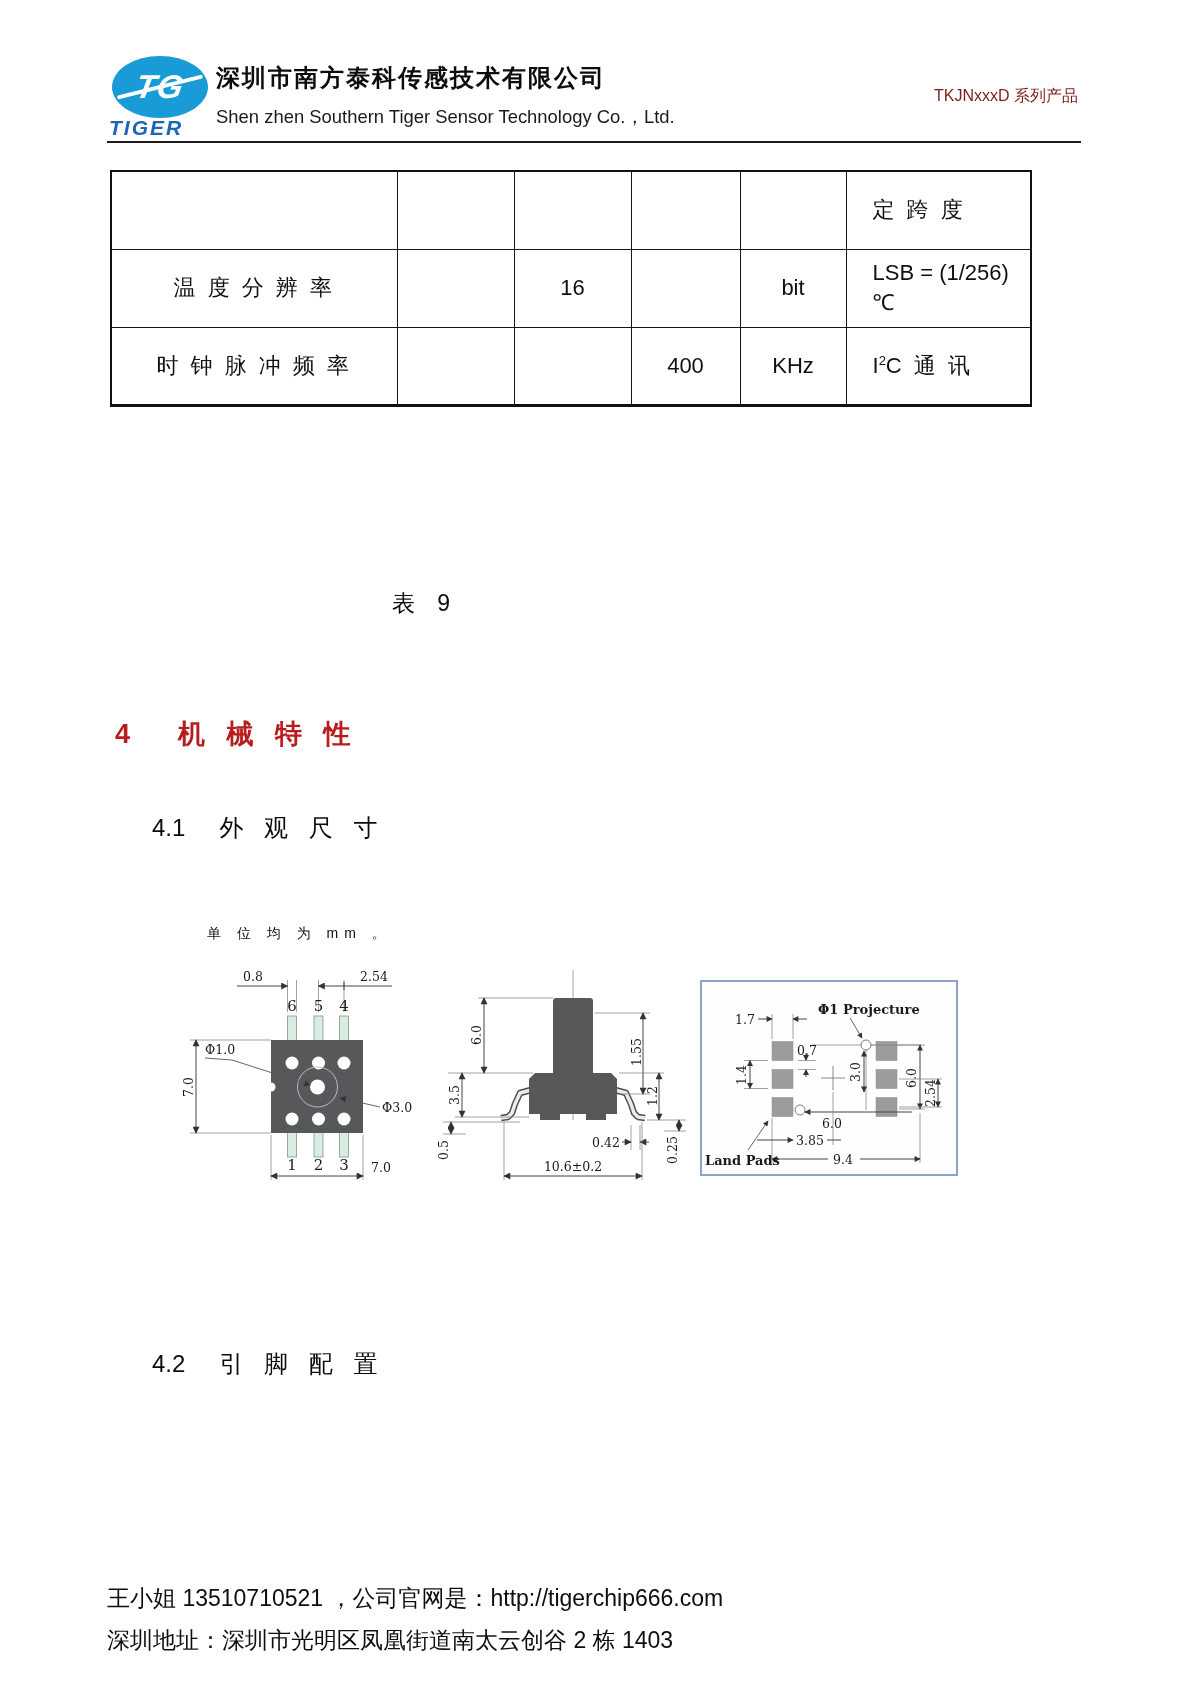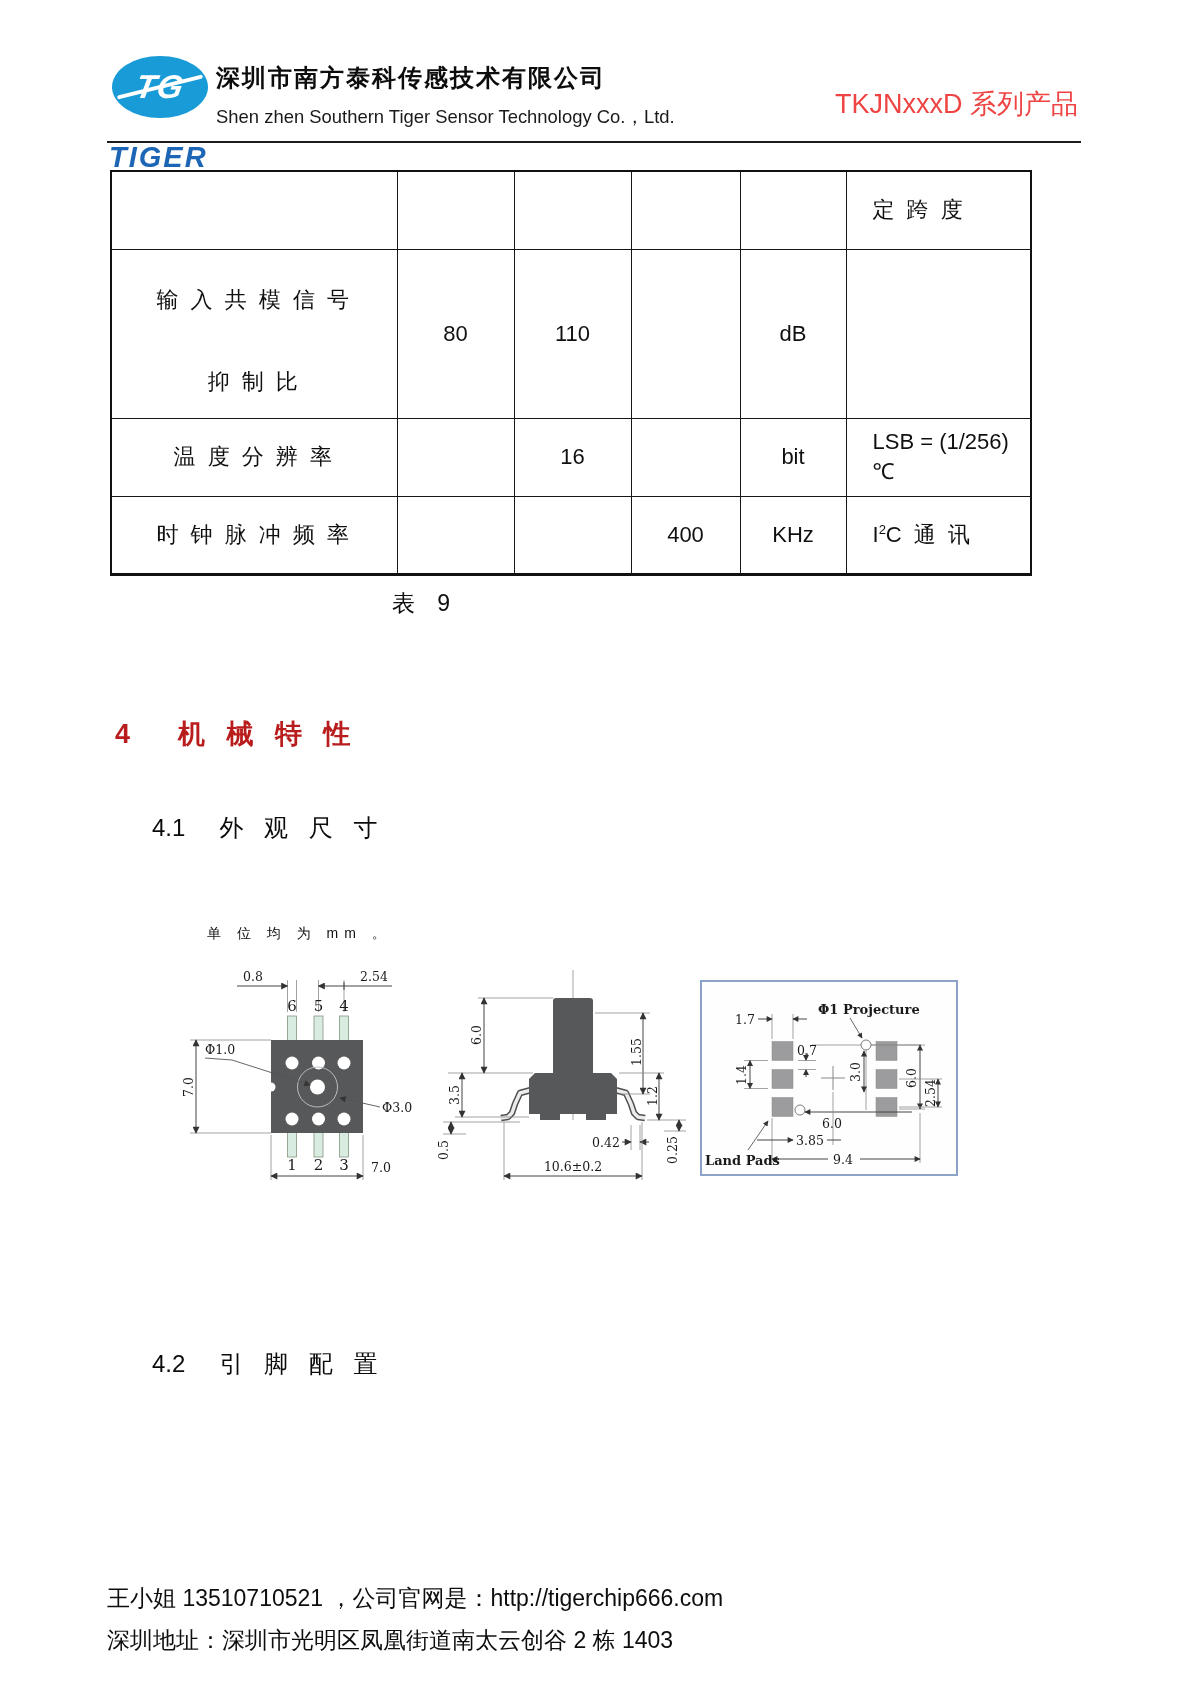--- a/index.html
+++ b/index.html
@@ -9,26 +9,26 @@
     font-family:"Liberation Sans",sans-serif;color:#111;
   }
   
   .logo-mark{position:absolute;left:112px;top:56px;width:96px;height:62px;
     background:#189bd7;border-radius:50%;display:flex;align-items:center;justify-content:center;overflow:hidden;}
   .logo-swoosh{position:absolute;left:4px;top:29px;width:88px;height:4px;background:#ffffff;
     transform:rotate(-14deg);border-radius:2px;}
   .logo-tg{position:relative;color:#ffffff;font-style:italic;font-weight:bold;font-size:33px;
     transform:skewX(-10deg);letter-spacing:1px;}
   .logo-tiger{position:absolute;left:109px;top:116px;color:#1c66b5;font-style:italic;
-    font-weight:bold;font-size:29px;letter-spacing:2px;margin-top:25px;}
+    font-weight:bold;font-size:21px;letter-spacing:2px;}
   .company-cn{position:absolute;left:216px;top:62px;font-size:24px;font-weight:bold;
     letter-spacing:2px;color:#0c0c0c;}
   .company-en{position:absolute;left:216px;top:104px;font-size:19px;color:#1a1a1a;
     transform:scaleX(.97);transform-origin:left;}
-  .product-series{position:absolute;top:86px;right:112px;font-size:27px;color:#ef4444;}
+  .product-series{position:absolute;top:86px;right:112px;font-size:16px;color:#7f1d1d;}
   .header-rule{position:absolute;left:107px;top:141px;width:974px;height:2px;background:#1c1c1c;}
   
   .spec-table{position:absolute;left:110px;top:170px;border-collapse:collapse;table-layout:fixed;}
   .spec-table td{border:1px solid #161616;vertical-align:middle;text-align:center;
     font-size:22px;color:#101010;padding:5px;}
   .spec-table{border:2px solid #111;border-bottom-width:3px;}
   .cjk{letter-spacing:3px;}
   .note-cell{text-align:left !important;padding-left:26px !important;}
   .lbl2{display:flex;flex-direction:column;justify-content:space-between;height:112px;padding:14px 0 0 0;}
   sup{font-size:13px;}
@@ -84,33 +84,20 @@
         <col style="width:185px">
     </colgroup>
     <tbody>
         <tr style="height:78px">
       <td></td>
       <td></td>
       <td></td>
       <td></td>
       <td></td>
       <td class="note-cell cjk">定  跨  度</td>
-    </tr>
-    <tr style="height:169px">
-      <td>
-        <div class="lbl2">
-          <span class="cjk">输 入 共 模 信 号</span>
-          <span class="cjk">抑  制  比</span>
-        </div>
-      </td>
-      <td>80</td>
-      <td>110</td>
-      <td></td>
-      <td>dB</td>
-      <td></td>
     </tr>
     <tr style="height:78px">
       <td class="cjk">温 度 分 辨 率</td>
       <td></td>
       <td>16</td>
       <td></td>
       <td>bit</td>
       <td class="note-cell">LSB = (1/256) ℃</td>
     </tr>
     <tr style="height:78px">

